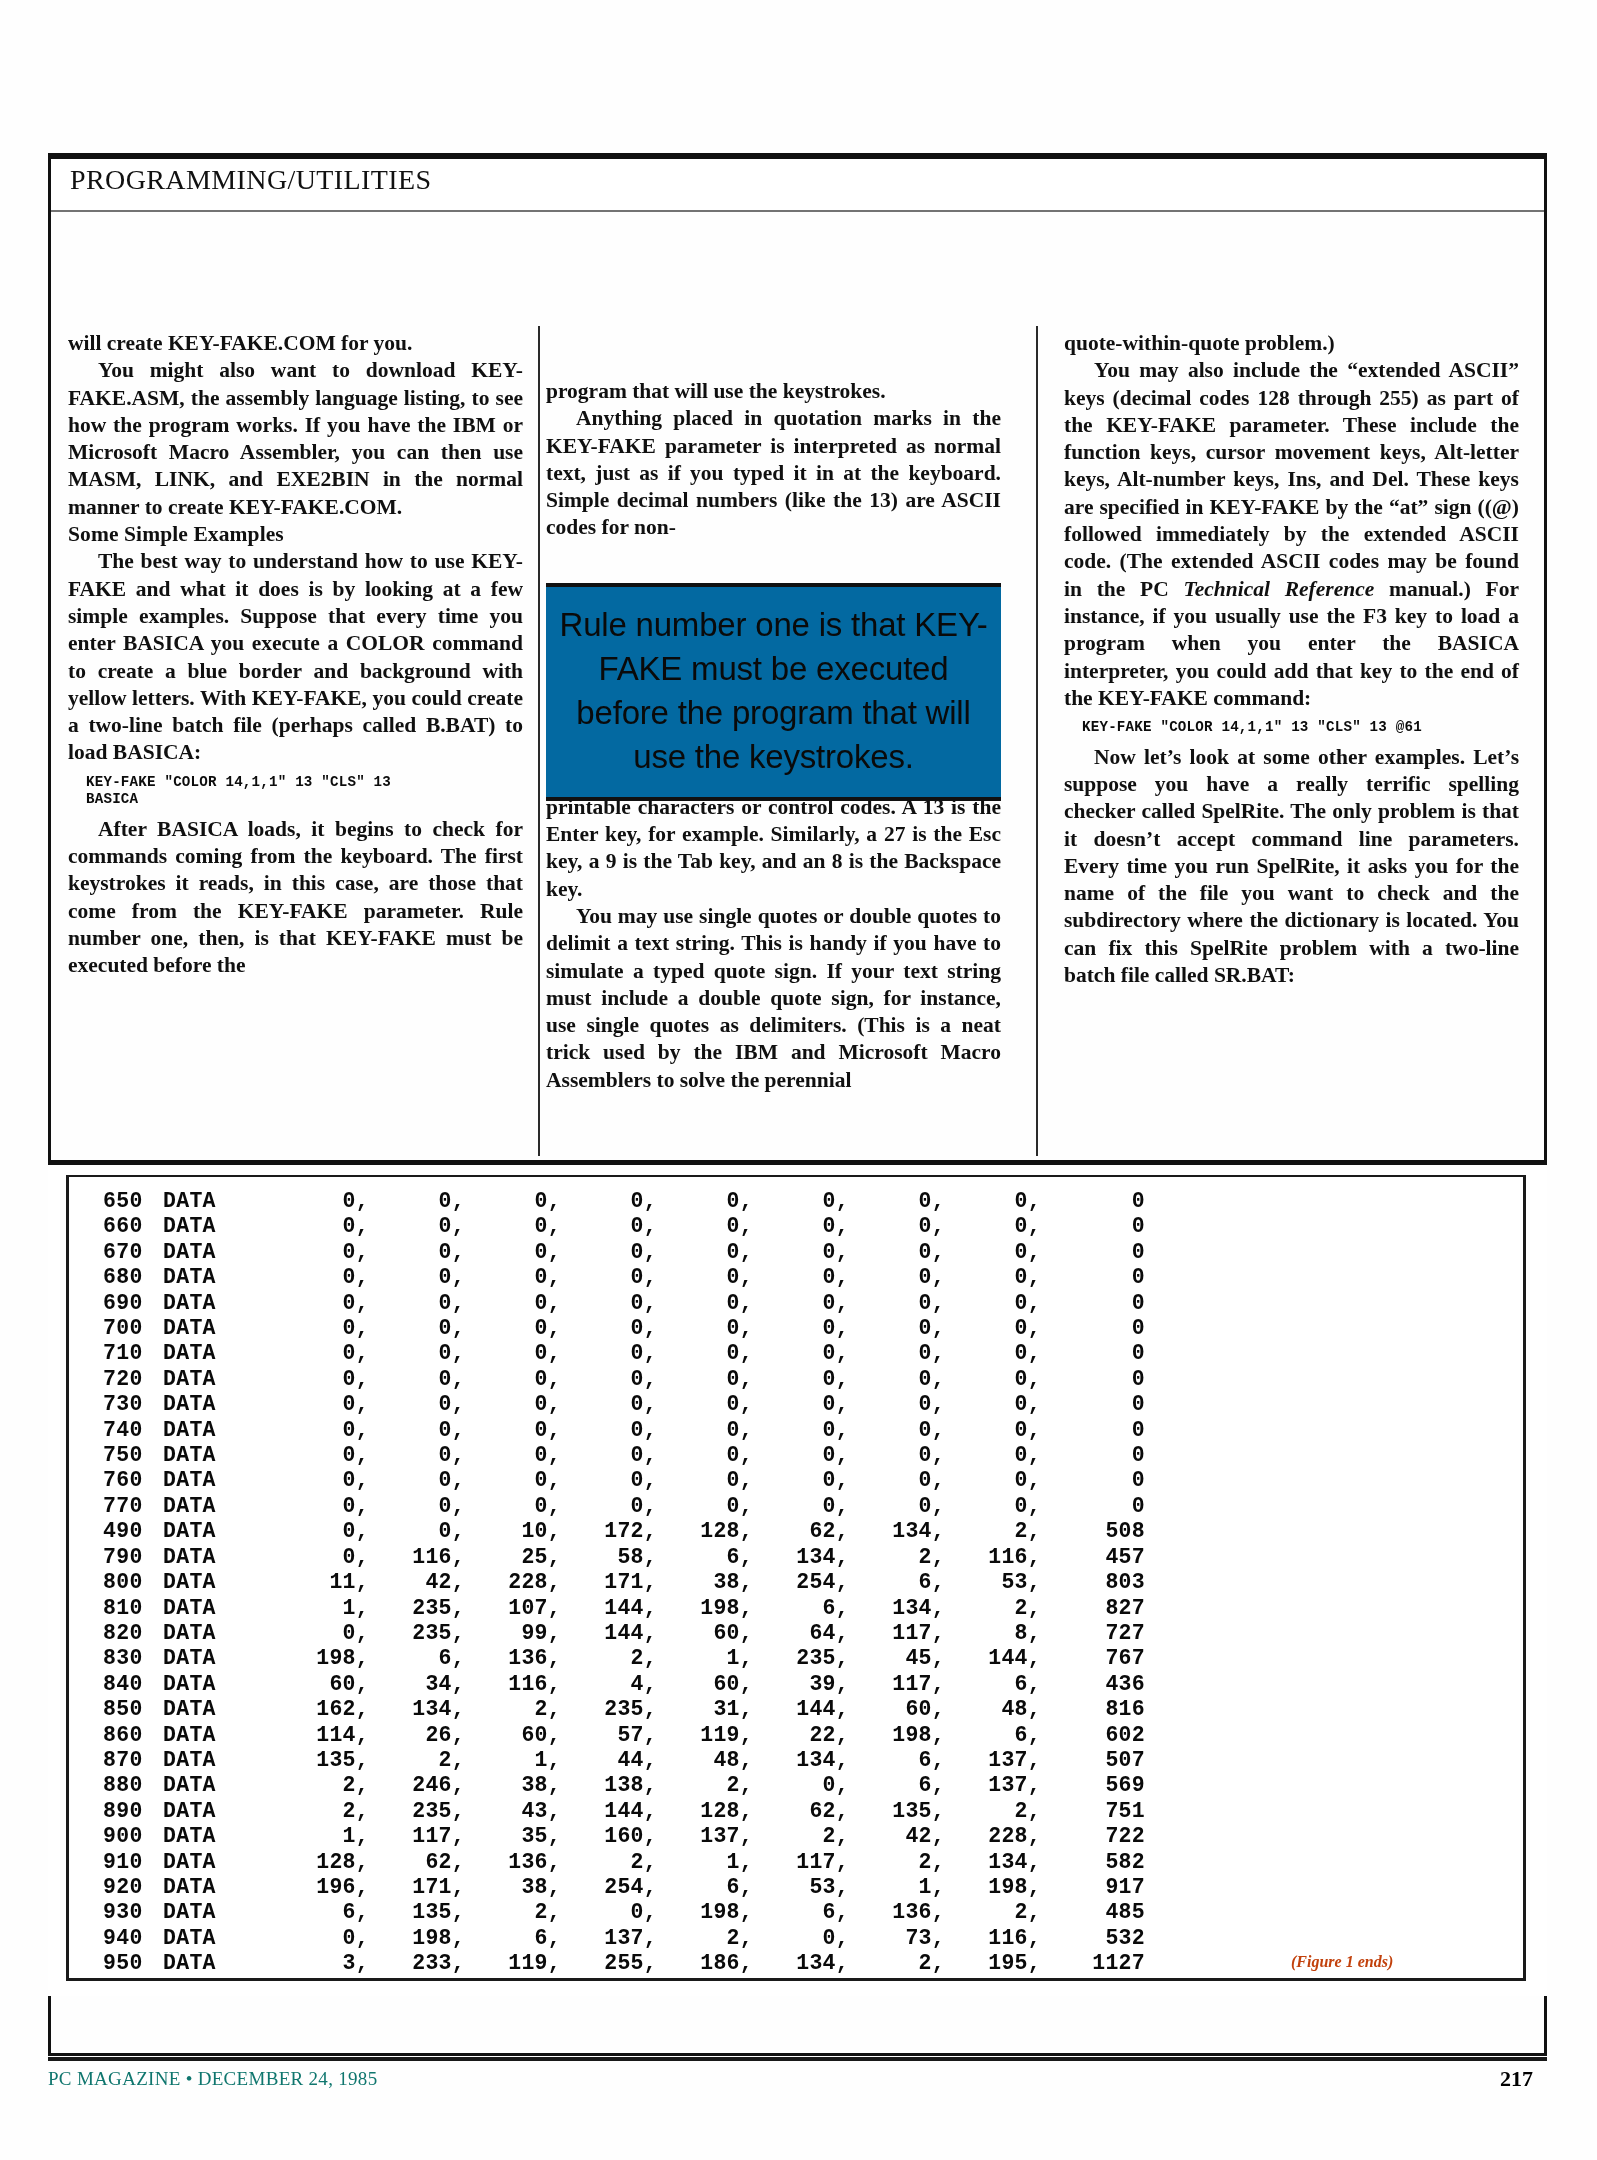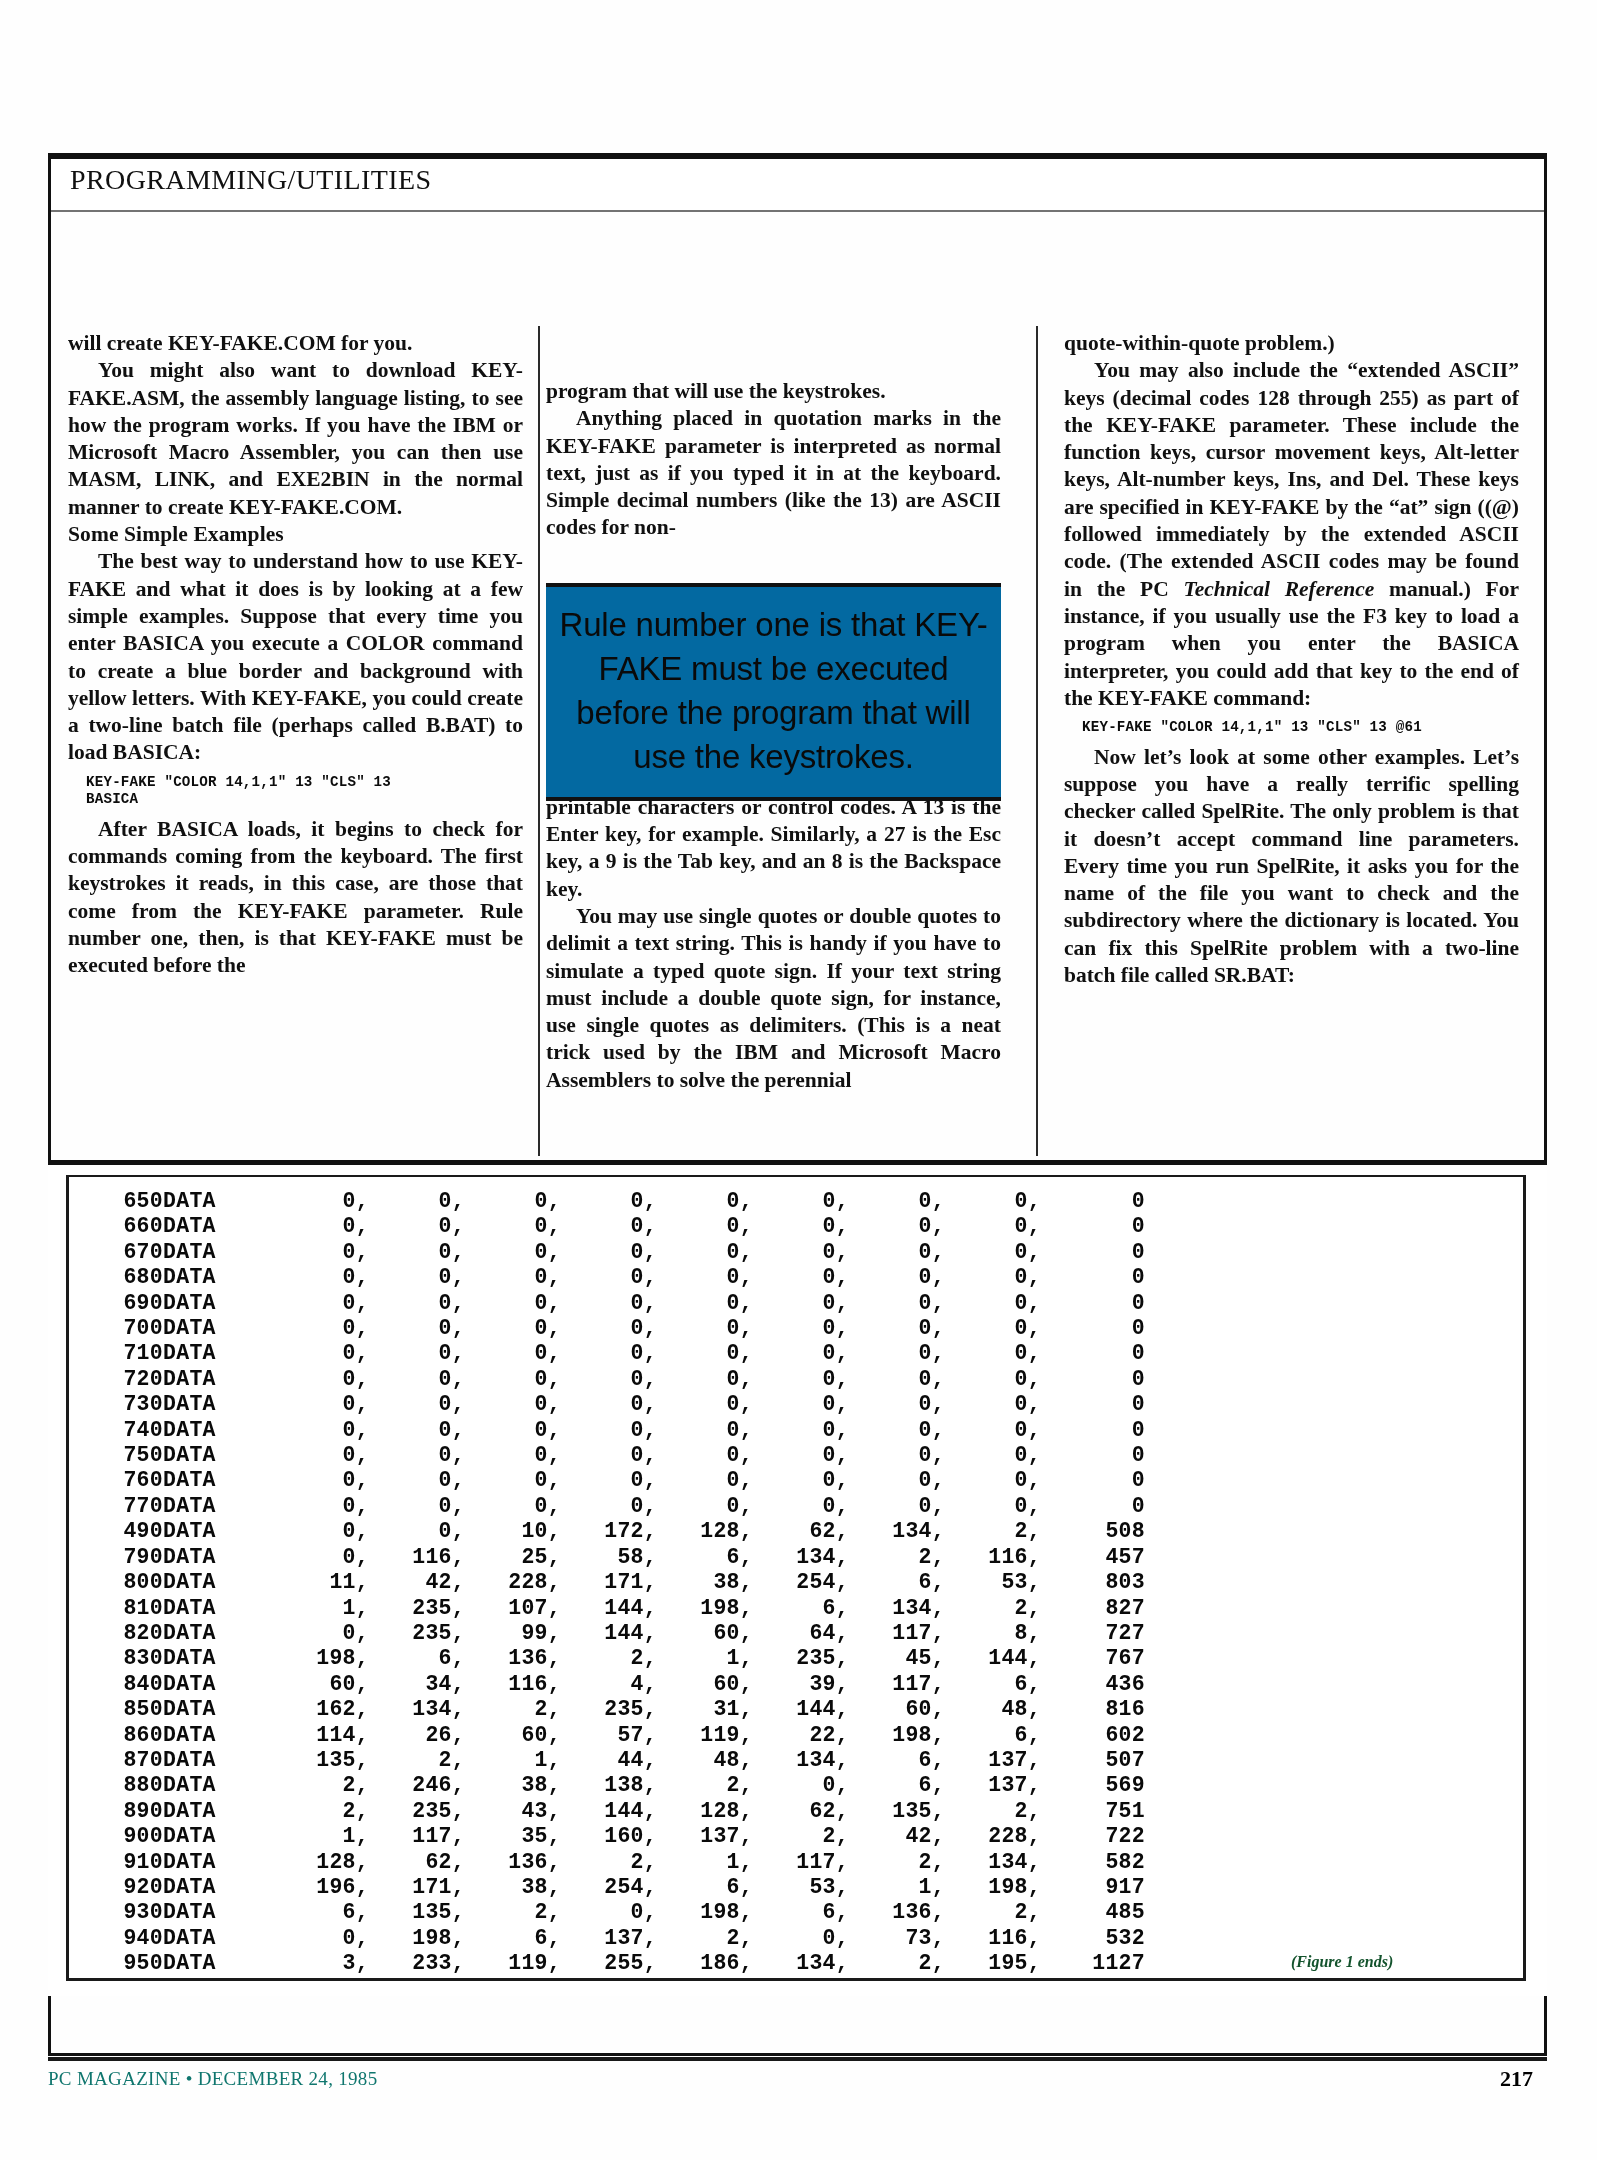--- a/index.html
+++ b/index.html
@@ -181,34 +181,34 @@
     font-weight: 700;
     color: #0a0a0a;
     letter-spacing: 0.3px;
   }
   table.data td {
     padding: 0 0 0 0;
     height: 25.4px;
     white-space: pre;
     vertical-align: baseline;
   }
-  td.ln  { width: 60px;  text-align: right; }
+  td.ln  { width: 60px;  text-align: left; }
   td.kw  { width: 110px; text-align: left; padding-left: 8px; }
   td.num { width: 96px;  text-align: right; padding-right: 8px; }
   td.num.last { width: 104px; }
 
   .figure-ends {
     position: absolute;
     left: 1222px;
     top: 776px;
     font-family: "Liberation Serif", serif;
     font-style: italic;
     font-weight: 700;
     font-size: 16px;
-    color: #14532d;
+    color: #c2410c;
     white-space: nowrap;
   }
 
   
   .foot-rule {
     position: absolute;
     left: 48px;
     top: 2057px;
     width: 1499px;
     height: 4px;

